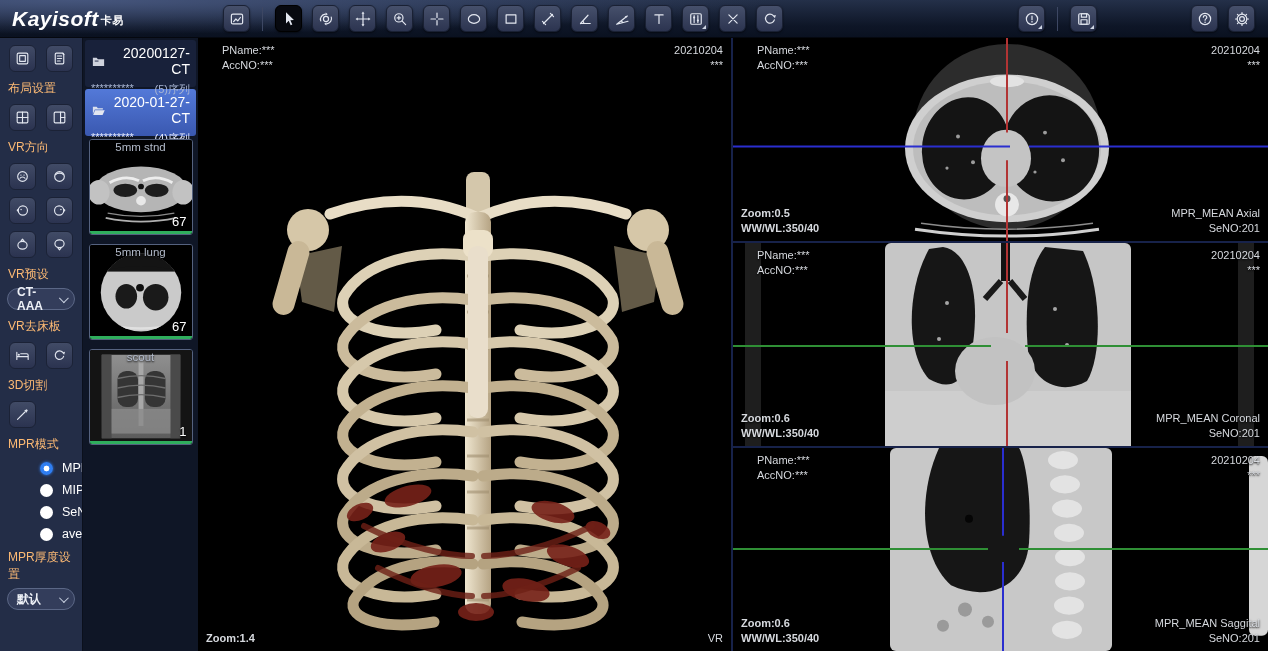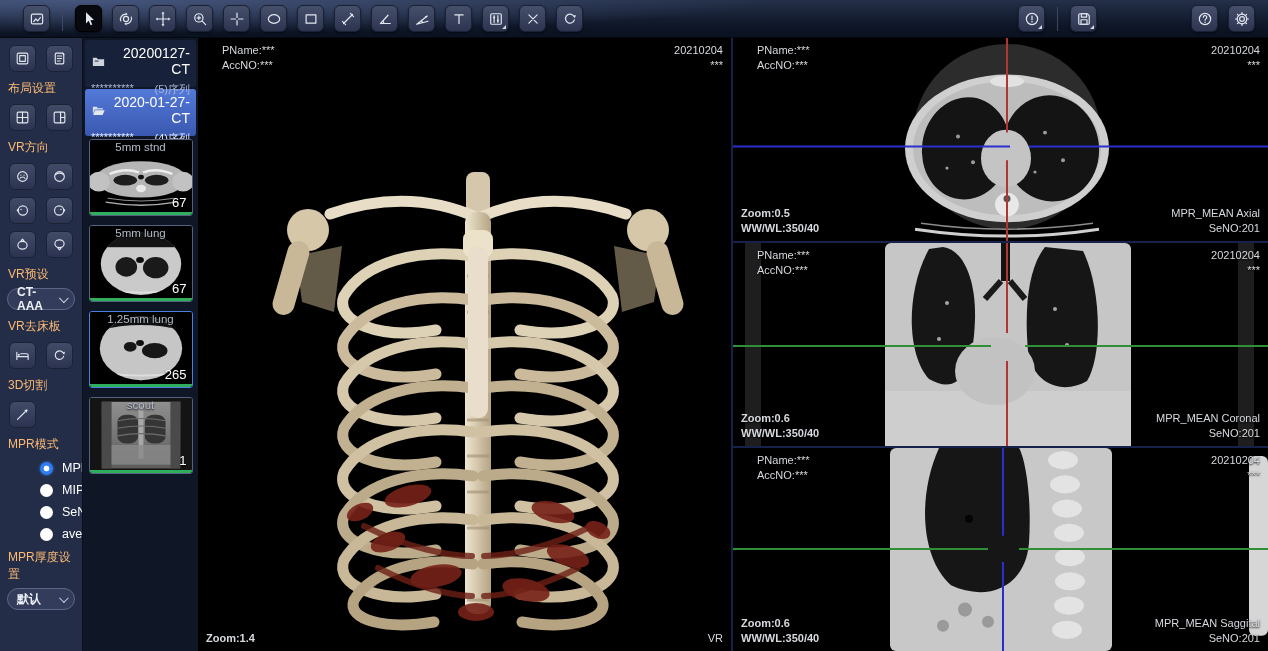--- a/index.html
+++ b/index.html
@@ -56,21 +56,21 @@
   
   .series { width:115px; background:#0f1626; overflow:hidden; }
   .study { height:47px; margin:2px 2px 0; padding:5px 6px 4px; border-radius:3px; background:#18213a; cursor:pointer; }
   .study.selected { background:linear-gradient(180deg,#5379d8,#3a58b0); }
   .study-line1 { display:flex; align-items:center; }
   .study-line1 svg { width:15px; height:13px; flex:0 0 auto; }
   .study-title { flex:1; text-align:right; font-size:14px; color:#fff; }
   .study-line2 { display:flex; justify-content:space-between; margin-top:5px; font-size:11px; color:#aab6d2; }
   .study.selected .study-line2 { color:#e4eaff; }
   .thumb {
-    position:relative; width:104px; height:77px; margin:3px auto 9px; background:#000;
+    position:relative; width:104px; height:96px; margin:3px auto 9px; background:#000;
     border:1px solid #55627f; border-radius:3px; overflow:hidden; cursor:pointer;
   }
   .thumb.selected { border-color:#4d7fe0; }
   .thumb svg.timg { position:absolute; inset:0; width:100%; height:100%; }
   .thumb-label { position:absolute; top:1px; left:0; right:0; text-align:center; color:#b2bac9; font-size:11.5px; z-index:2; text-shadow:0 1px 2px #000; }
   .thumb-num { position:absolute; right:5px; bottom:5px; color:#fff; font-size:13px; z-index:2; text-shadow:0 1px 2px #000; }
   .thumb-progress { position:absolute; left:0; right:0; bottom:0; height:3px; background:#2fae5d; z-index:2; }
   
   .vrview { position:relative; width:533px; background:#000; overflow:hidden; }
   .mpr { width:537px; display:flex; flex-direction:column; gap:2px; background:#17224a; border-left:2px solid #17224a; }
@@ -82,20 +82,21 @@
   .ov.bl { left:8px; bottom:5px;font-weight:bold; }
   .ov.br { right:8px; bottom:5px; text-align:right; }
   .vr-art { position:absolute; left:70px; top:118px; width:420px; height:478px; }
 </style>
 </head>
 <body>
 
 <div class="app">
 
   <header class="topbar">
+    <div class="logo"><span>Kayisoft</span><span class="cn">卡易</span></div>
 
     <div class="toolbar">
       <div class="tbtn">
         <svg viewBox="0 0 24 24">
             <rect class="icon-stroke" x="4.5" y="5.5" width="15" height="13" rx="2"></rect>
             <path class="icon-stroke" d="M7.5,15.5 l3,-3.5 2.5,2.5 3.5,-4.5"></path>
           </svg>
       </div>
       <div class="tsep"></div>
       <div class="tbtn selected">
@@ -412,40 +413,20 @@
             <ellipse cx="67" cy="55" rx="13" ry="14" fill="#1a1a1a"></ellipse>
             <circle cx="51" cy="45" r="4" fill="#0e0e0e"></circle>
             <path d="M14,84 Q52,92 90,84" stroke="#e0e0e0" stroke-width="2.5" fill="none"></path>
           </g>
         </svg>
         <div class="thumb-label">5mm lung</div>
         <div class="thumb-num">67</div>
         <div class="thumb-progress"></div>
       </div>
 
-      <div class="thumb selected">
-        <svg class="timg" viewBox="0 0 104 99" preserveAspectRatio="none">
-          <rect width="104" height="99" fill="#000"></rect>
-          <clipPath id="fov2">
-              <circle cx="52" cy="48" r="42"></circle>
-            </clipPath>
-          <circle cx="52" cy="48" r="42" fill="#c6c6c6"></circle>
-          <g clip-path="url(#fov2)">
-            <path d="M10,24 Q52,10 94,24 L94,4 L10,4 Z" fill="#141414"></path>
-            <circle cx="41" cy="46" r="6.5" fill="#171717"></circle>
-            <ellipse cx="66" cy="51" rx="13" ry="10" fill="#171717"></ellipse>
-            <circle cx="51" cy="41" r="4" fill="#0e0e0e"></circle>
-            <path d="M12,80 Q52,88 92,80" stroke="#dedede" stroke-width="2.5" fill="none"></path>
-            <path d="M14,87 Q52,95 90,87" stroke="#bdbdbd" stroke-width="2" fill="none"></path>
-          </g>
-        </svg>
-        <div class="thumb-label">1.25mm lung</div>
-        <div class="thumb-num">265</div>
-        <div class="thumb-progress"></div>
-      </div>
 
       <div class="thumb">
         <svg class="timg" viewBox="0 0 104 99" preserveAspectRatio="none">
           <defs>
               <linearGradient id="scoutg" x1="0" y1="0" x2="0" y2="1">
                 <stop offset="0" stop-color="#8f8f8f"></stop>
                 <stop offset="1" stop-color="#5c5c5c"></stop>
               </linearGradient>
             </defs>
           <rect width="104" height="99" fill="#141414"></rect>

